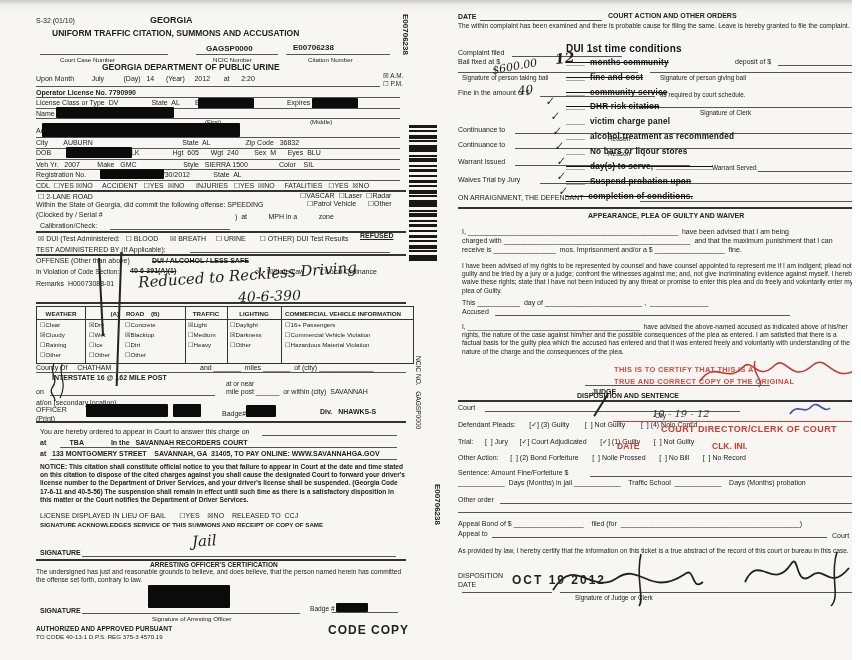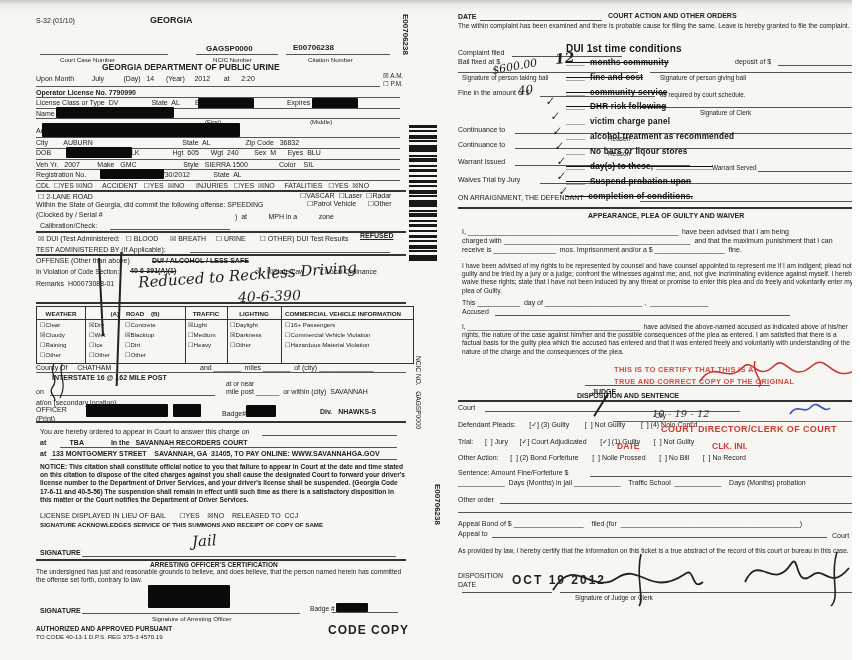--- a/index.html
+++ b/index.html
@@ -28,20 +28,21 @@
   .stroke{position:absolute;background:#232323;}
   svg{position:absolute;overflow:visible;}
 </style>
 </head>
 <body>
 
 <div class="page">
 
   <div class="t" style="left:36px;top:17px">S-32 (01/10)</div>
   <div class="t b s9" style="left:150px;top:15px;width:140px">GEORGIA</div>
+  <div class="t b s85" style="left:52px;top:28px;width:340px">UNIFORM TRAFFIC CITATION, SUMMONS AND ACCUSATION</div>
 
   <div class="t b s8" style="left:206px;top:44px">GAGSP0000</div>
   <div class="t b s8" style="left:293px;top:43px">E00706238</div>
   <div class="ln" style="left:40px;top:54px;width:128px"></div>
   <div class="ln" style="left:196px;top:54px;width:82px"></div>
   <div class="ln" style="left:286px;top:54px;width:104px"></div>
   <div class="t s6" style="left:60px;top:56px">Court Case Number</div>
   <div class="t s6" style="left:213px;top:56px">NCIC Number</div>
   <div class="t s6" style="left:308px;top:56px">Citation Number</div>
 
@@ -272,25 +273,25 @@
 DATE</div>
   <div class="t b s12" style="left:512px;top:573px;letter-spacing:2px">OCT 19 2012</div>
   <div class="ln" style="left:462px;top:592px;width:90px"></div>
   <div class="ln" style="left:560px;top:592px;width:296px"></div>
   <div class="t s63" style="left:575px;top:594px">Signature of Judge or Clerk</div>
 
   <div class="stamp" style="left:566px;top:43px;font-size:10px">DUI 1st time conditions</div>
   <div class="stamp" style="left:566px;top:58px;text-decoration:line-through">____  months community</div>
   <div class="stamp" style="left:566px;top:73px;text-decoration:line-through">____  fine and cost</div>
   <div class="stamp" style="left:566px;top:88px;text-decoration:line-through">____  community service</div>
-  <div class="stamp" style="left:566px;top:102px;text-decoration:line-through">____  DHR risk following</div>
+  <div class="stamp" style="left:566px;top:102px;text-decoration:line-through">____  DHR risk citation</div>
   <div class="stamp" style="left:566px;top:117px">____  victim charge panel</div>
   <div class="stamp" style="left:566px;top:132px">____  alcohol treatment as recommended</div>
   <div class="stamp" style="left:566px;top:147px">____  No bars or liqour stores</div>
-  <div class="stamp" style="left:566px;top:162px;text-decoration:line-through">____  day(s) to these, ____________</div>
+  <div class="stamp" style="left:566px;top:162px;text-decoration:line-through">____  day(s) to serve, ____________</div>
   <div class="stamp" style="left:566px;top:177px;text-decoration:line-through">____  Suspend probation upon</div>
   <div class="stamp" style="left:566px;top:192px;text-decoration:line-through">         completion of conditions.</div>
 
   <div class="hand" style="left:555px;top:50px;font-size:14px;font-weight:bold;transform:rotate(-6deg)">12</div>
   <div class="hand" style="left:492px;top:60px;font-size:11px;transform:rotate(-10deg)">$600.00</div>
   <div class="hand" style="left:518px;top:83px;font-size:12px;transform:rotate(-6deg)">40</div>
   <div class="hand" style="left:545px;top:95px;font-size:11px;transform:rotate(-8deg)">✓</div>
   <div class="hand" style="left:550px;top:110px;font-size:11px;transform:rotate(-8deg)">✓</div>
   <div class="hand" style="left:552px;top:125px;font-size:11px;transform:rotate(-8deg)">✓</div>
   <div class="hand" style="left:554px;top:140px;font-size:11px;transform:rotate(-8deg)">✓</div>

